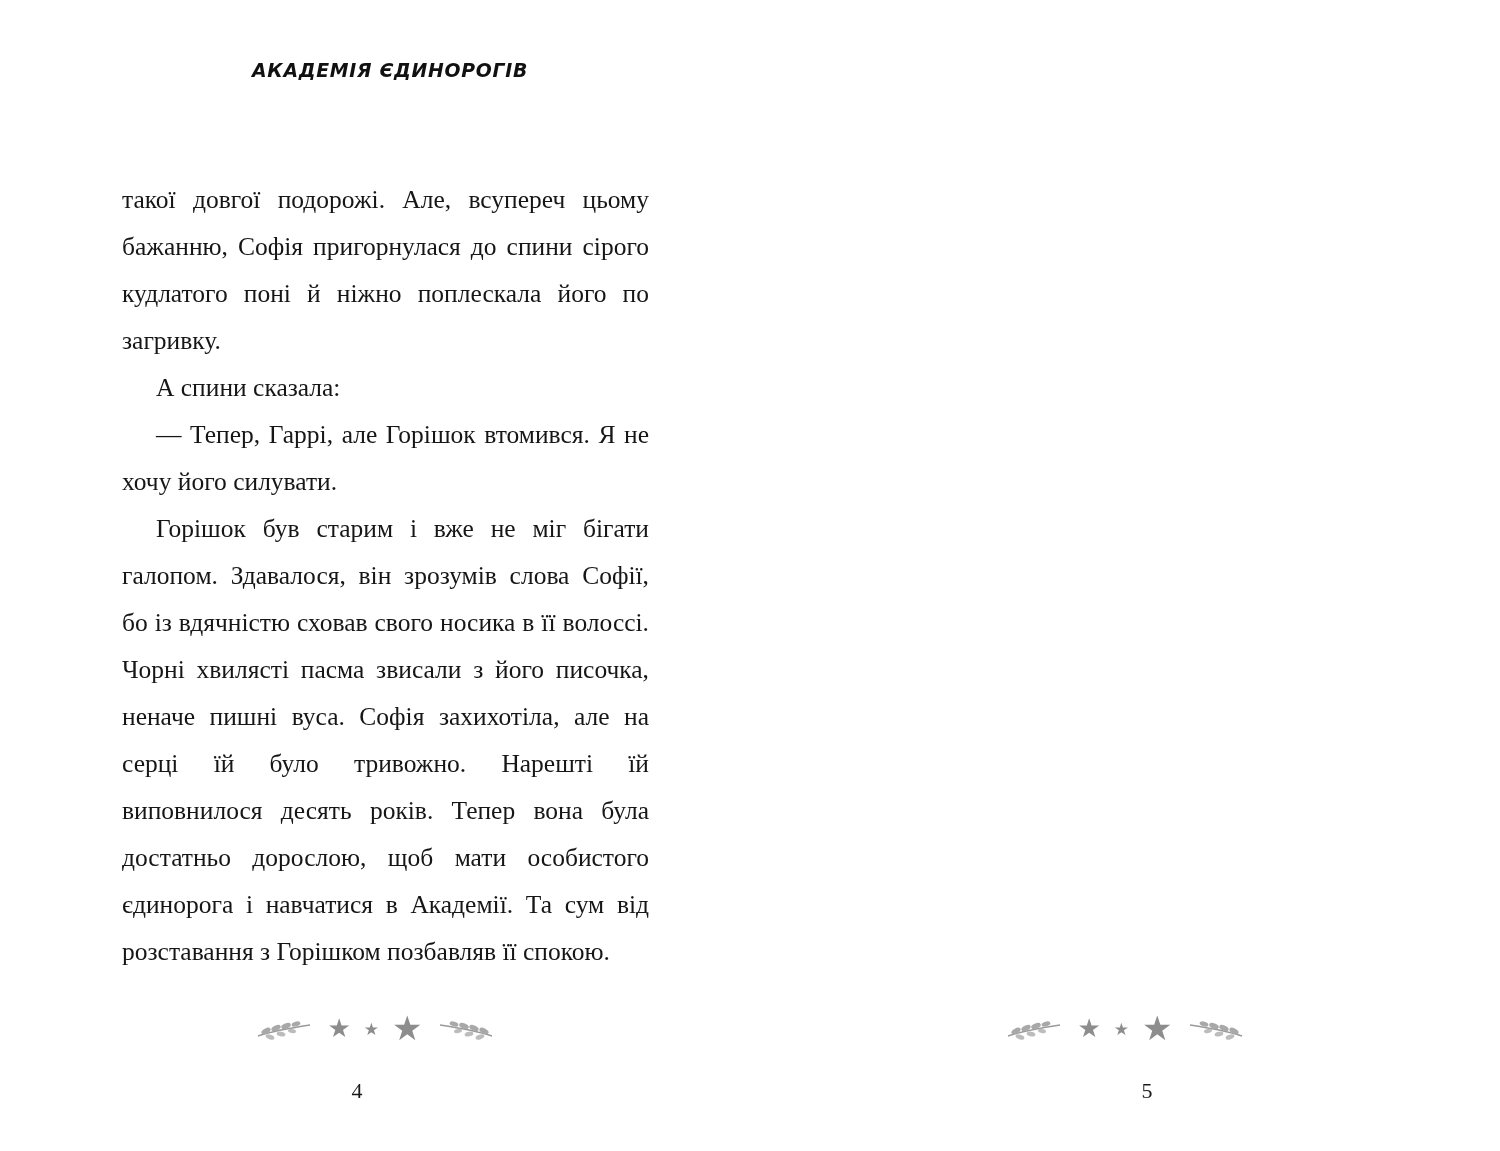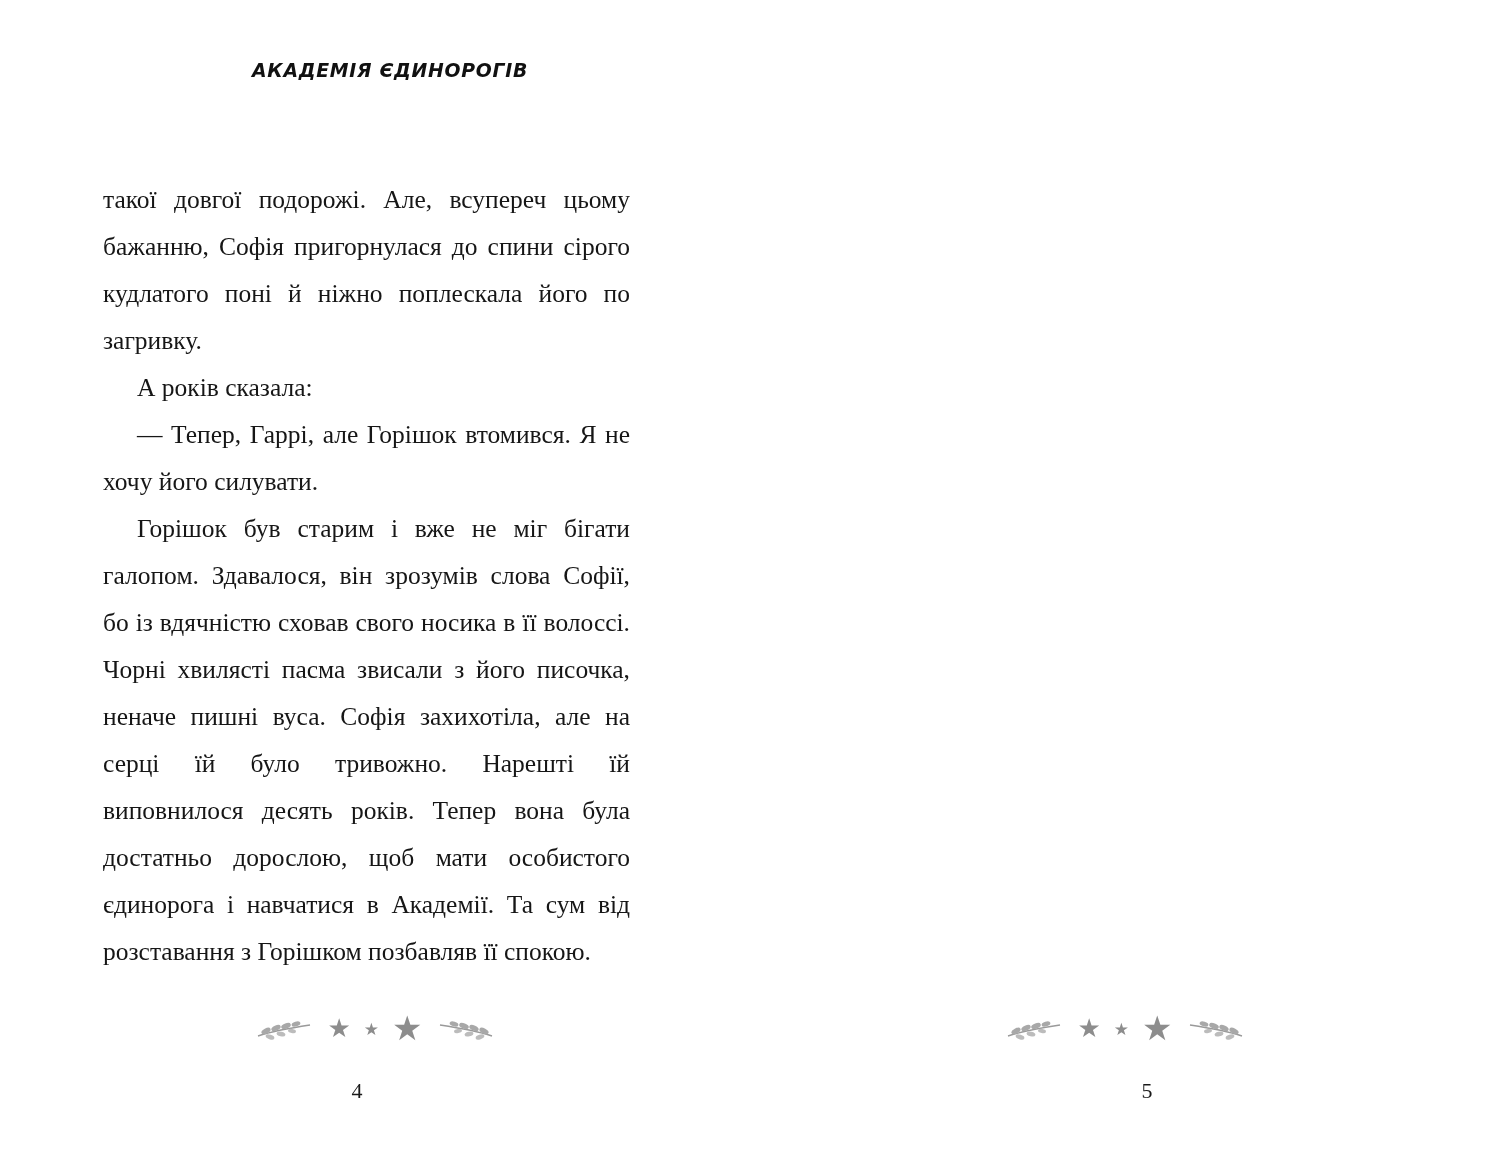--- a/index.html
+++ b/index.html
@@ -57,21 +57,21 @@
   .body-text {
     position: absolute;
     top: 176px;
     font-size: 25.5px;
     line-height: 47px;
     text-align: justify;
     text-justify: inter-word;
     color: #161616;
   }
   .page-left .body-text {
-    left: 103px;
+    left: 122px;
     width: 527px;
     font-family: Liberation Serif, serif;
   }
   .body-text p {
     margin: 0;
     text-indent: 34px;
   }
   .body-text p.noindent {
     text-indent: 0;
   }
@@ -119,21 +119,21 @@
 <body>
 
 <div class="spread">
 
   <div class="page page-left">
 
     <div class="running-head">Академія єдинорогів</div>
 
     <div class="body-text">
       <p class="noindent">такої довгої подорожі. Але, всупереч цьому бажанню, Софія пригорнулася до спини сірого кудлатого поні й ніжно поплескала його по загривку.</p>
-      <p>А років сказала:</p>
+      <p>А спини сказала:</p>
       <p>— Тепер, Гаррі, але Горішок втомився. Я не хочу його силувати.</p>
       <p>Горішок був старим і вже не міг бігати галопом. Здавалося, він зрозумів слова Софії, бо із вдячністю сховав свого носика в її волоссі. Чорні хвилясті пасма звисали з його писочка, неначе пишні вуса. Софія захихотіла, але на серці їй було тривожно. Нарешті їй виповнилося десять років. Тепер вона була достатньо дорослою, щоб мати особистого єдинорога і навчатися в Академії. Та сум від розставання з Горішком позбавляв її спокою.</p>
     </div>
 
     <div class="ornament">
       <svg class="leaf-left" viewBox="0 0 58 26">
         <path d="M2 20 C14 16 34 12 54 9" stroke="#9a9a9a" stroke-width="1.4" fill="none"></path>
         <ellipse cx="10" cy="15" rx="5" ry="2.6" fill="#a8a8a8" transform="rotate(-28 10 15)"></ellipse>
         <ellipse cx="20" cy="12" rx="5" ry="2.6" fill="#a8a8a8" transform="rotate(-25 20 12)"></ellipse>
         <ellipse cx="30" cy="10" rx="5" ry="2.6" fill="#a8a8a8" transform="rotate(-20 30 10)"></ellipse>

